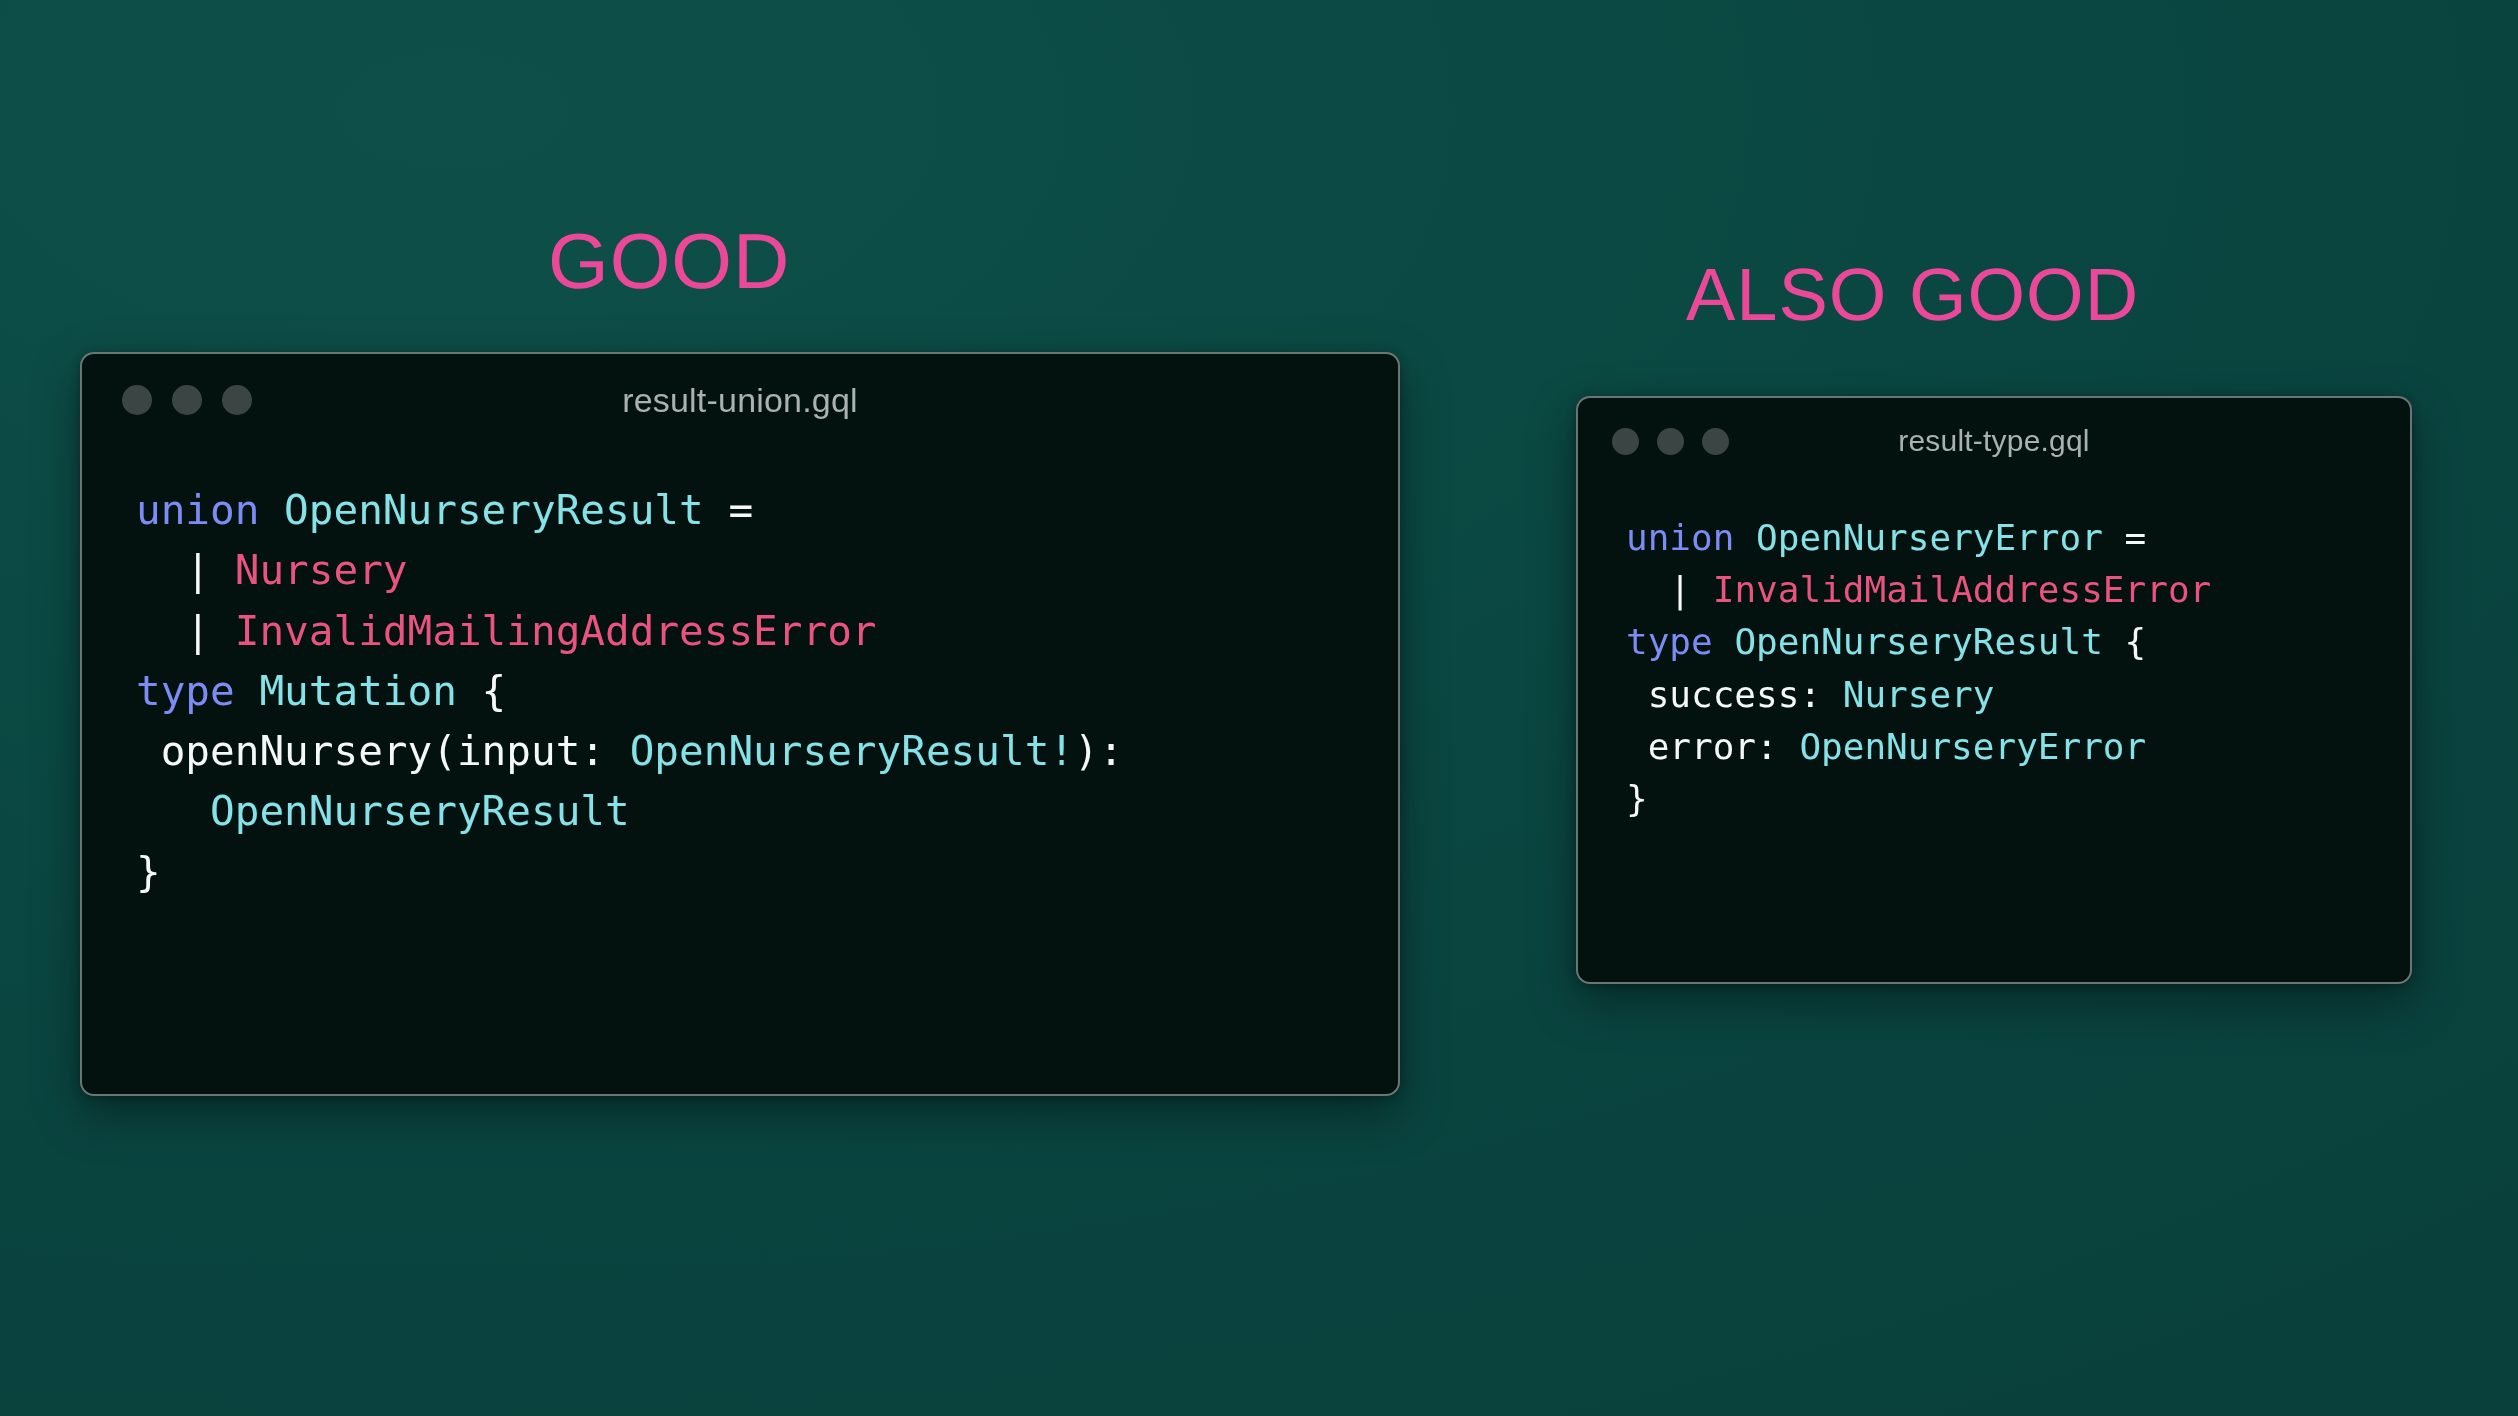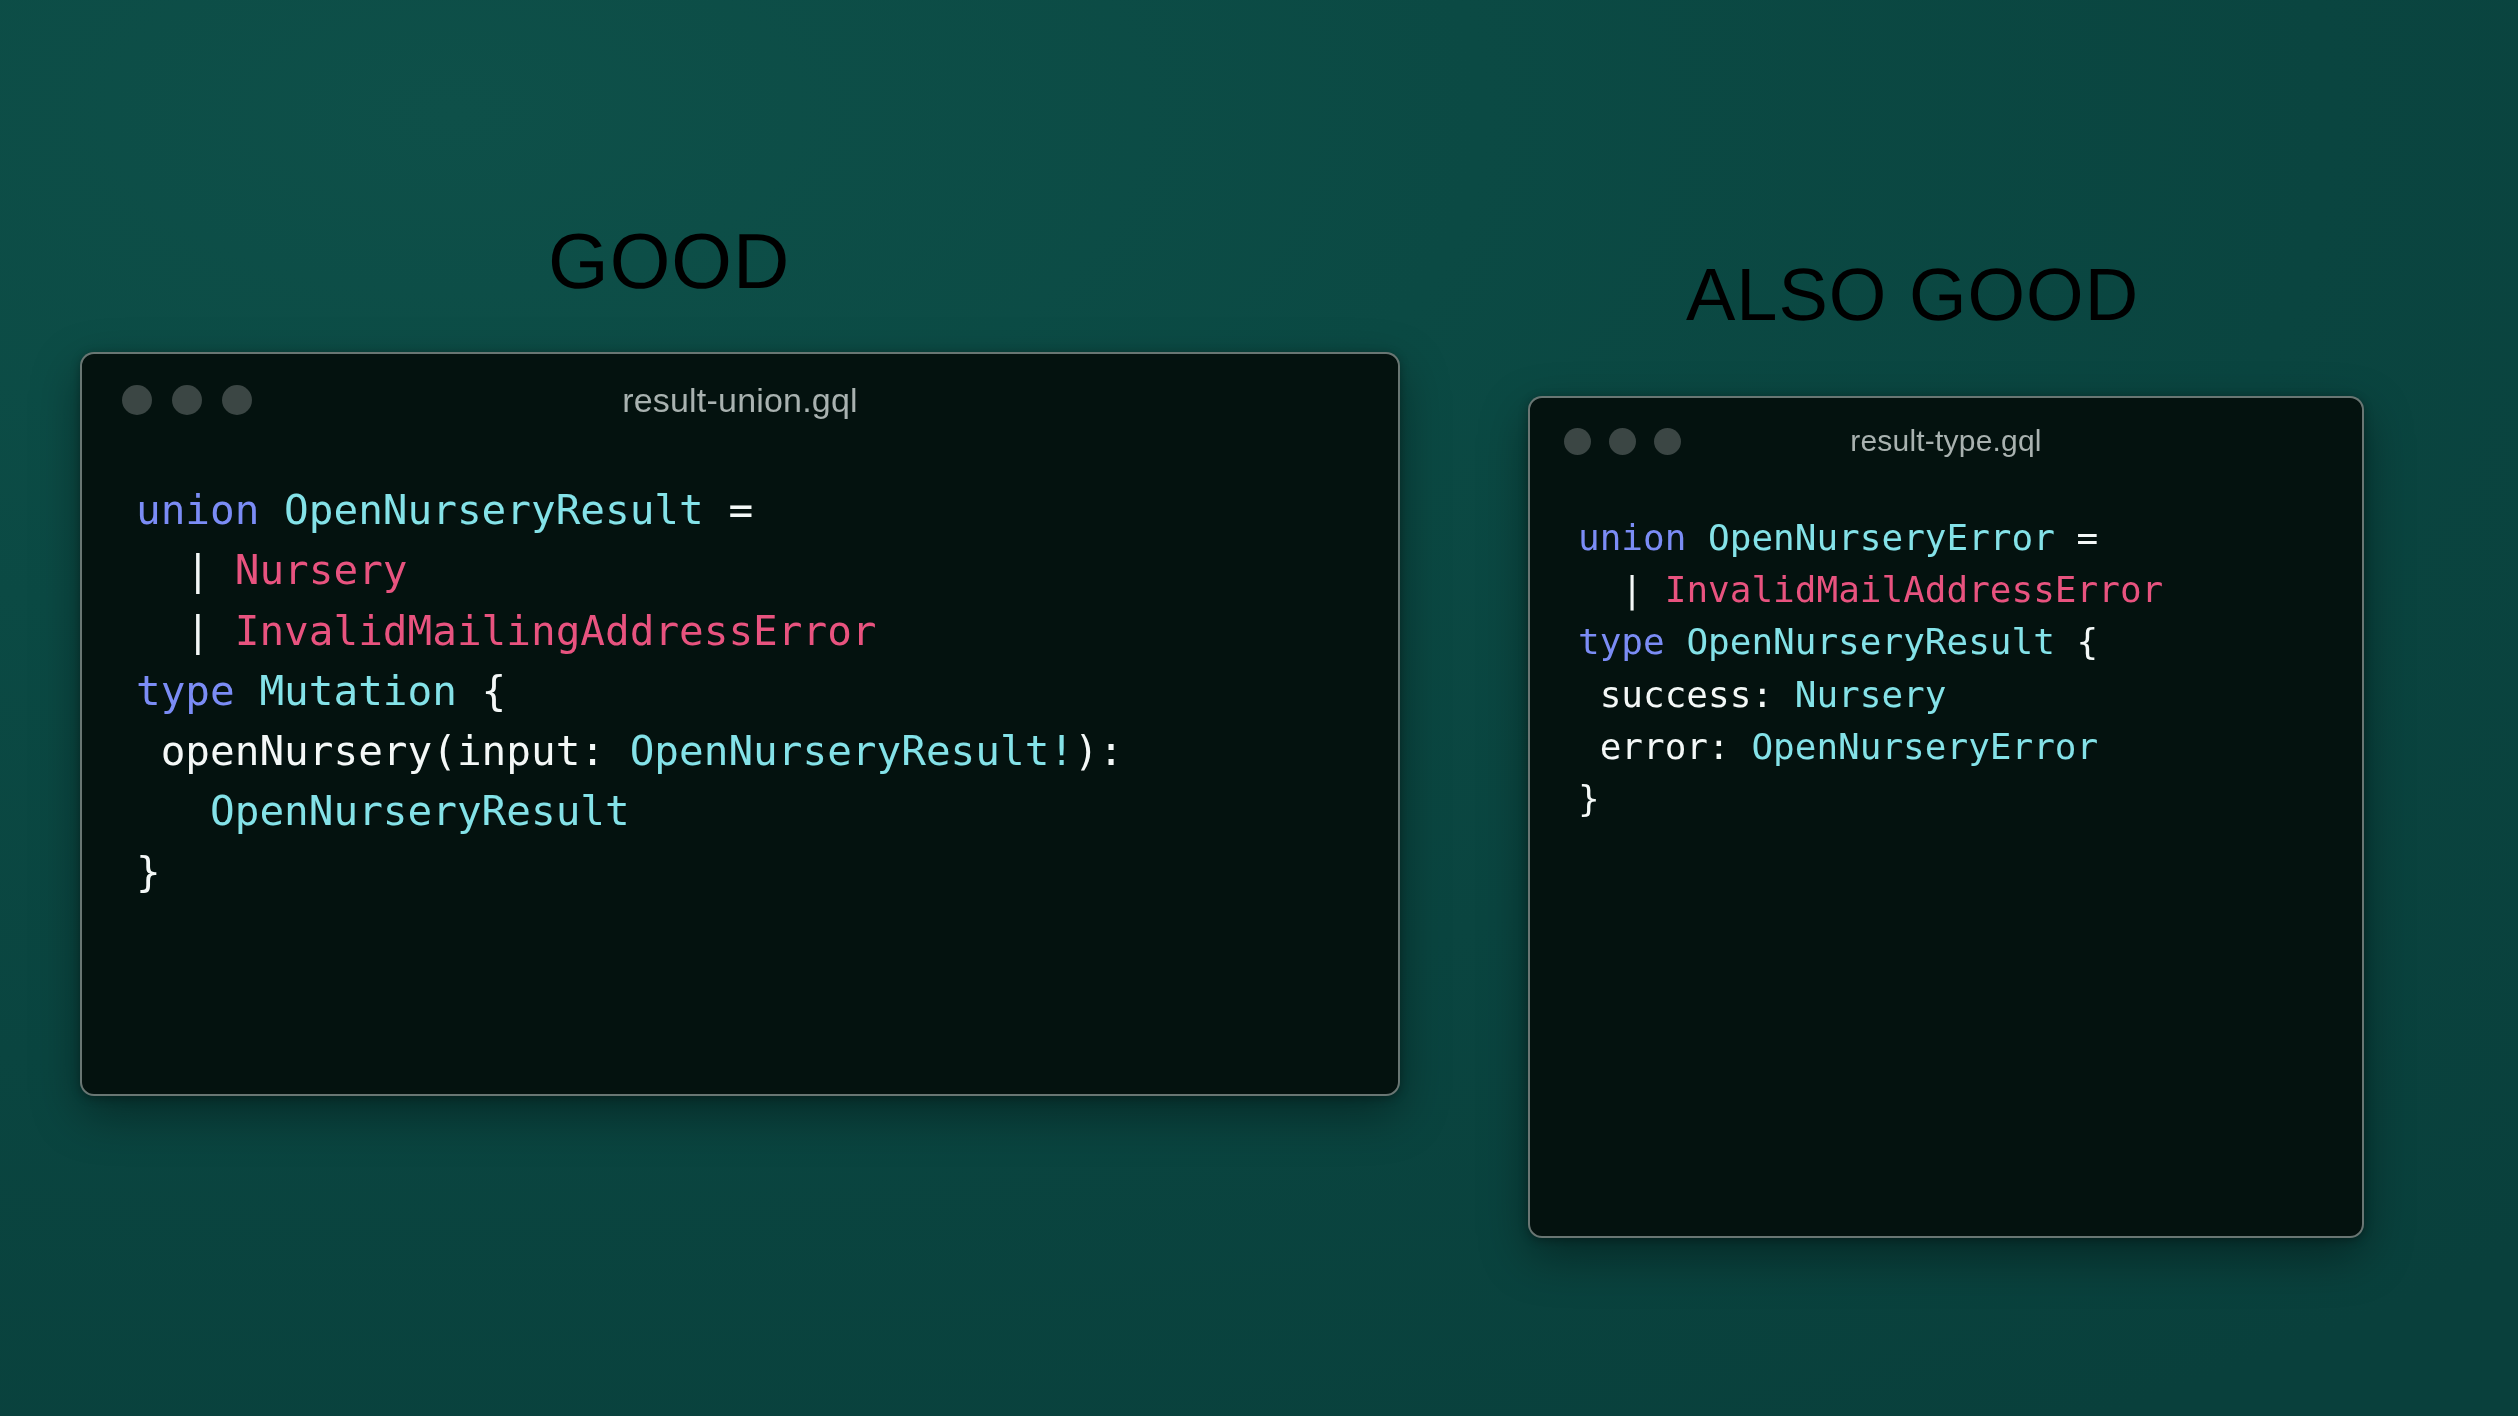--- a/index.html
+++ b/index.html
@@ -17,21 +17,21 @@
     position: relative;
   }
   .stage {
     position: absolute;
     inset: 0;
   }
 
   
   .heading {
     position: absolute;
-    color: #000000;
+    color: #ec4899;
     font-family: "Liberation Sans", sans-serif;
     font-weight: 300;
     letter-spacing: 1px;
     white-space: nowrap;
     text-rendering: geometricPrecision;
   }
   #heading-good {
     left: 548px;
     top: 222px;
     font-size: 78px;
@@ -56,24 +56,24 @@
     overflow: hidden;
     box-sizing: border-box;
   }
   #card-good {
     left: 80px;
     top: 352px;
     width: 1320px;
     height: 744px;
   }
   #card-also-good {
-    left: 1528px;
+    left: 1576px;
     top: 396px;
     width: 836px;
-    height: 842px;
+    height: 588px;
   }
 
   
   .titlebar {
     position: relative;
     display: flex;
     align-items: center;
     height: 92px;
     padding: 0 40px;
   }

